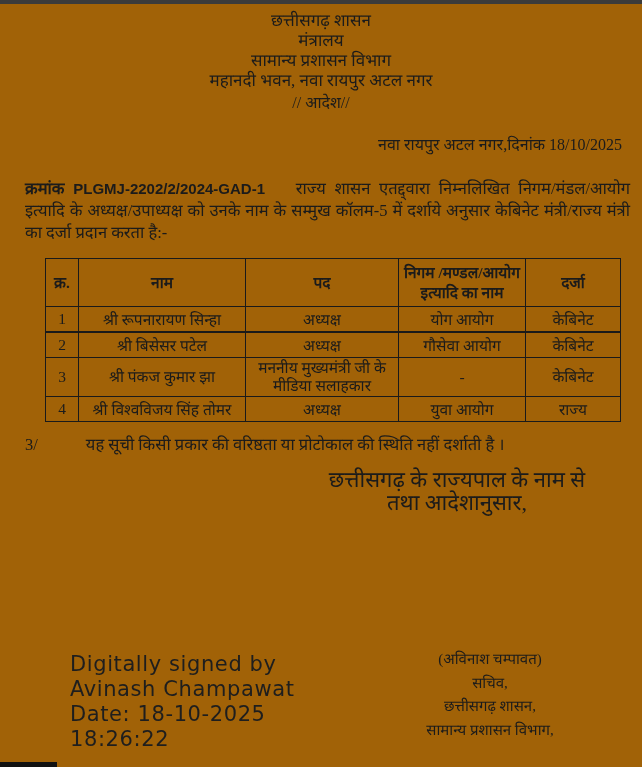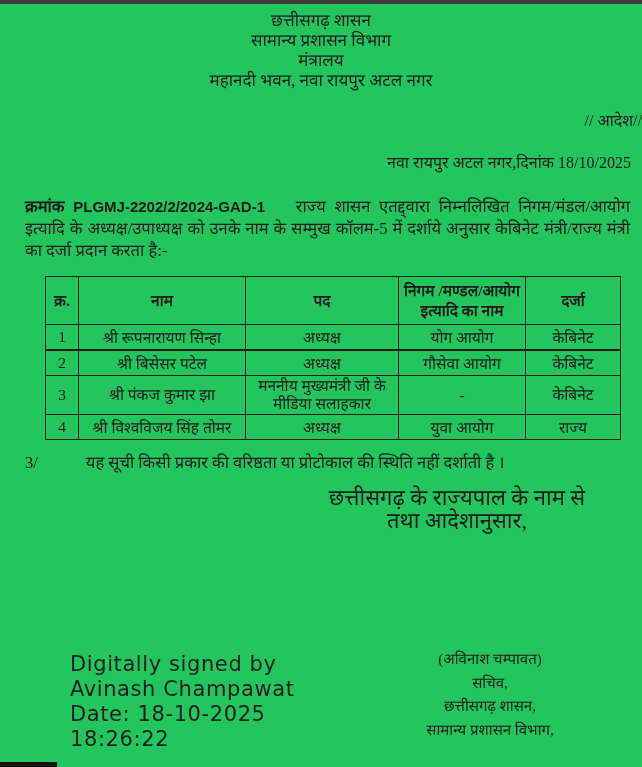--- a/index.html
+++ b/index.html
@@ -1,39 +1,39 @@
 <!DOCTYPE html>
 <html><head>
 <meta charset="utf-8">
 <style>
   html, body { margin: 0; padding: 0; background: #ffffff; }
   .page {
     position: relative;
     width: 642px;
     height: 767px;
-    background: #22c55e;
+    background: #a16207;
     font-family: "Liberation Serif", "DejaVu Serif", serif;
     color: #1b1b1b;
     overflow: hidden;
   }
   .top-bar {
     position: absolute;
     top: 0; left: 0;
     width: 642px; height: 4px;
     background: #3b3b3b;
   }
   .bottom-bar {
     position: absolute;
     bottom: 0; left: 0;
     width: 57px; height: 5px;
     background: #111111;
   }
   .header { text-align: center; padding-top: 11px; font-size: 17px; line-height: 20px; }
-  .order-title { text-align: right; margin-top: 18px; font-size: 16px; }
-  .date-line { text-align: right; margin-top: 20px; padding-right: 11px; font-size: 16px; }
+  .order-title { text-align: center; font-size: 16px; }
+  .date-line { text-align: right; margin-top: 20px; padding-right: 20px; font-size: 16px; }
   .para1 {
     margin: 23px 12px 0 25px;
     text-align: justify;
     font-size: 16.5px;
     line-height: 22px;
   }
   .para1 .label { font-weight: bold; }
   .para1 .number {
     font-weight: bold;
     font-family: "Liberation Sans", "DejaVu Sans", sans-serif;
@@ -95,22 +95,22 @@
   }
 </style>
 </head>
 <body>
 
 <div class="page">
   <div class="top-bar"></div>
 
   <div class="header">
     <div>छत्तीसगढ़ शासन</div>
+    <div>मंत्रालय</div>
     <div>सामान्य प्रशासन विभाग</div>
-    <div>मंत्रालय</div>
     <div>महानदी भवन, नवा रायपुर अटल नगर</div>
   </div>
 
   <div class="order-title">// आदेश//</div>
 
   <div class="date-line">नवा रायपुर अटल नगर,दिनांक 18/10/2025</div>
 
   <div class="para1">
     <span class="label">क्रमांक</span>
     <span class="number">PLGMJ-2202/2/2024-GAD-1</span>

